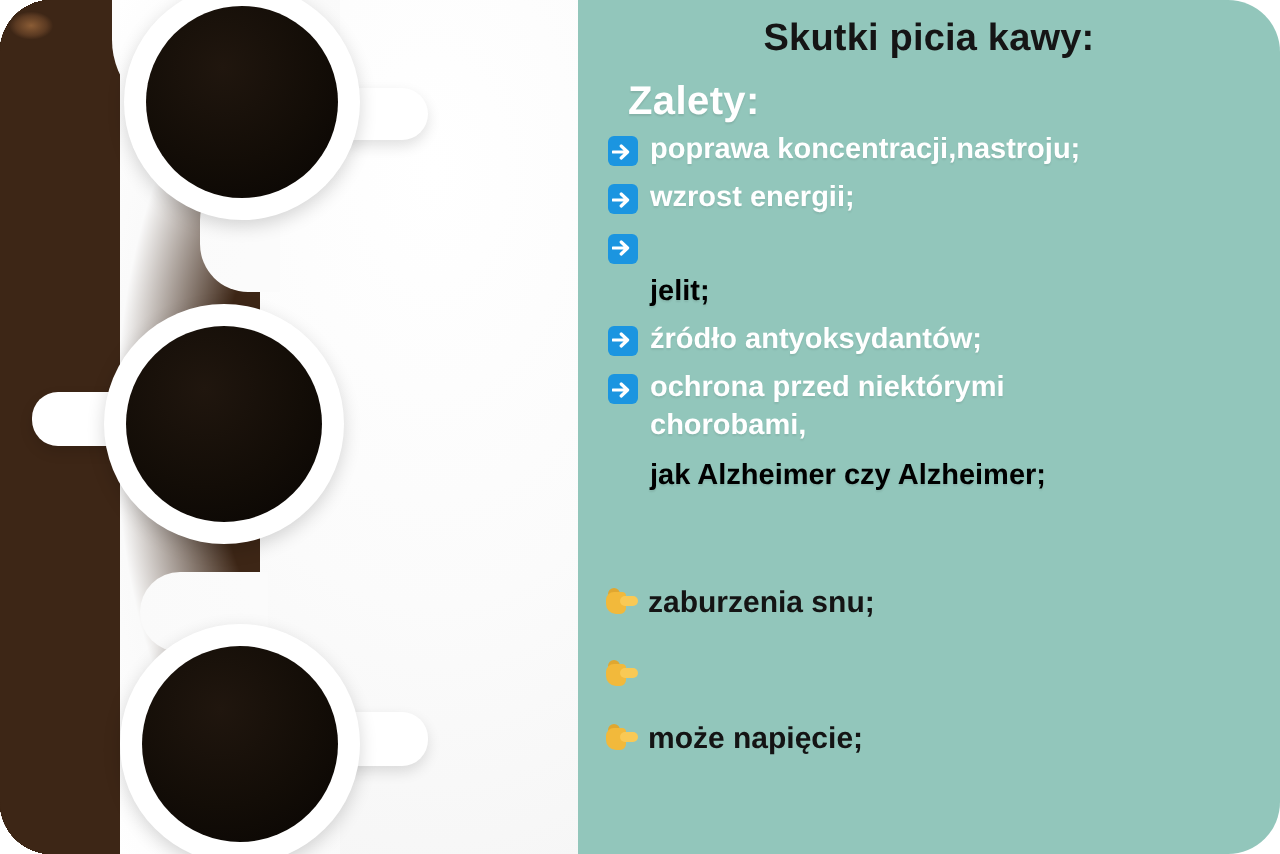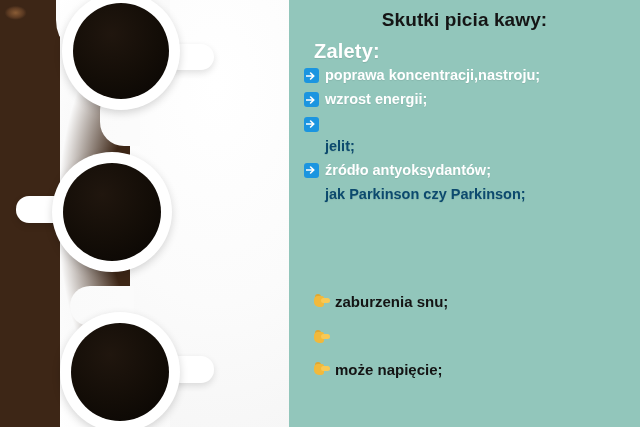--- a/index.html
+++ b/index.html
@@ -6,20 +6,21 @@
     margin: 0;
     padding: 0;
     background: #ffffff;
   }
   #page {
     position: relative;
     width: 640px;
     height: 427px;
     overflow: hidden;
     font-family: "Liberation Sans", sans-serif;
+    border-radius: 26px;
   }
 
   
   .photo {
     position: absolute;
     left: 0; top: 0;
     width: 289px;
     height: 427px;
     background: #f7f7f7;
     overflow: hidden;
@@ -165,21 +166,21 @@
   #list-zalety { top: 66px; }
   #list-wady   { top: 292px; }
 
   .row {
     position: relative;
     display: flex;
     align-items: flex-start;
     padding-left: 8px;
   }
   #list-zalety .row { margin-bottom: 5px; }
-  #list-wady .row   { margin-bottom: 16px; padding-left: 18px; }
+  #list-wady .row   { margin-bottom: 16px; padding-left: 7px; }
 
   .icon-slot {
     flex: 0 0 auto;
     width: 28px;
     display: flex;
     justify-content: center;
     padding-top: 2px;
   }
   
   .arrow-badge {
@@ -222,21 +223,21 @@
     text-shadow: 0 1px 1px rgba(0,0,0,0.08);
   }
   #list-wady .row-text {
     color: #141414;
     font-size: 15px;
   }
   .cont-line {
     padding-left: 36px;
     font-weight: bold;
     font-size: 14.5px;
-    color: #0c4a6e;
+    color: #000000;
     line-height: 1.33;
     margin-bottom: 5px;
     text-shadow: 0 1px 1px rgba(0,0,0,0.08);
   }
 </style>
 </head>
 <body>
 
 <div id="page">
 
@@ -304,21 +305,31 @@
         <span class="icon-slot">
           <span class="arrow-badge">
             <svg width="11" height="10" viewBox="0 0 11 10">
                 <path d="M0.5 5 H7 M4.6 2 L7.8 5 L4.6 8" stroke="#ffffff" stroke-width="1.6" fill="none" stroke-linecap="round" stroke-linejoin="round"></path>
               </svg>
           </span>
         </span>
         <span class="row-text">źródło antyoksydantów;</span>
       </div>
 
-      <div class="cont-line">jak Parkinson czy Parkinson;</div>
+      <div class="row">
+        <span class="icon-slot">
+          <span class="arrow-badge">
+            <svg width="11" height="10" viewBox="0 0 11 10">
+                <path d="M0.5 5 H7 M4.6 2 L7.8 5 L4.6 8" stroke="#ffffff" stroke-width="1.6" fill="none" stroke-linecap="round" stroke-linejoin="round"></path>
+              </svg>
+          </span>
+        </span>
+        <span class="row-text">ochrona przed niektórymi chorobami,</span>
+      </div>
+      <div class="cont-line">jak Alzheimer czy Alzheimer;</div>
 
     </div>
 
 
     <div class="bullet-list" id="list-wady">
 
       <div class="row">
         <span class="icon-slot">
           <span class="hand-shape">
               <span class="thumb"></span>

